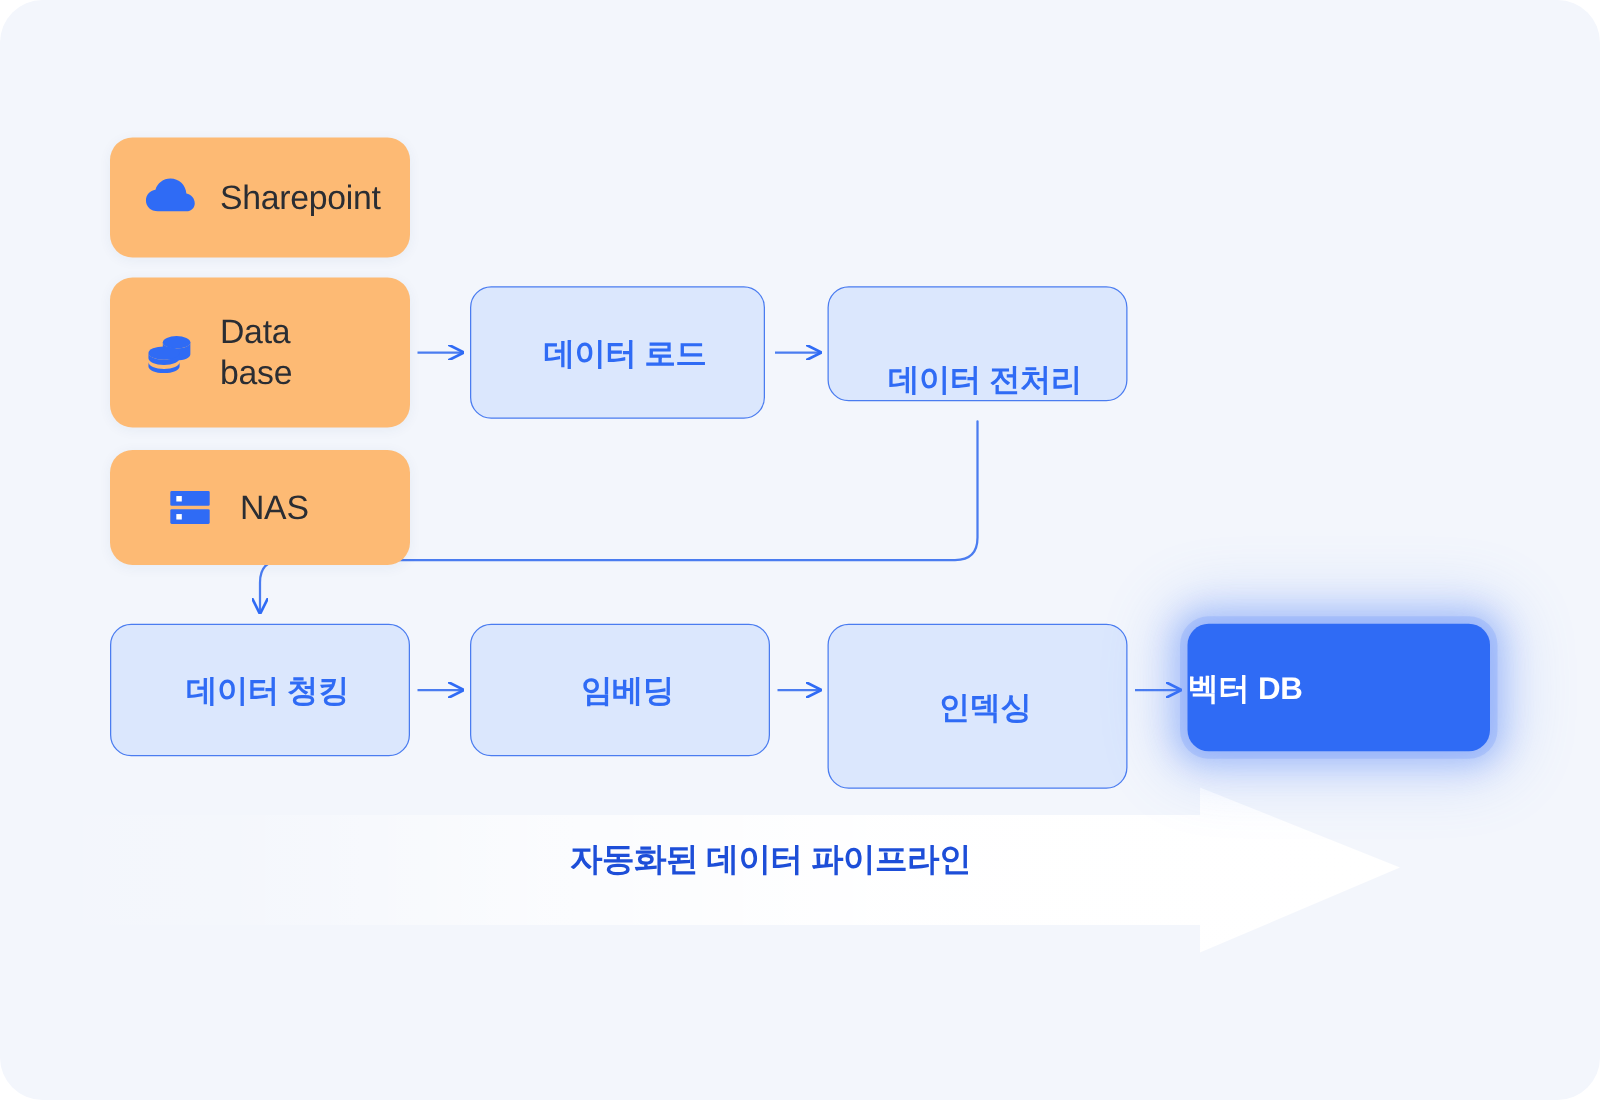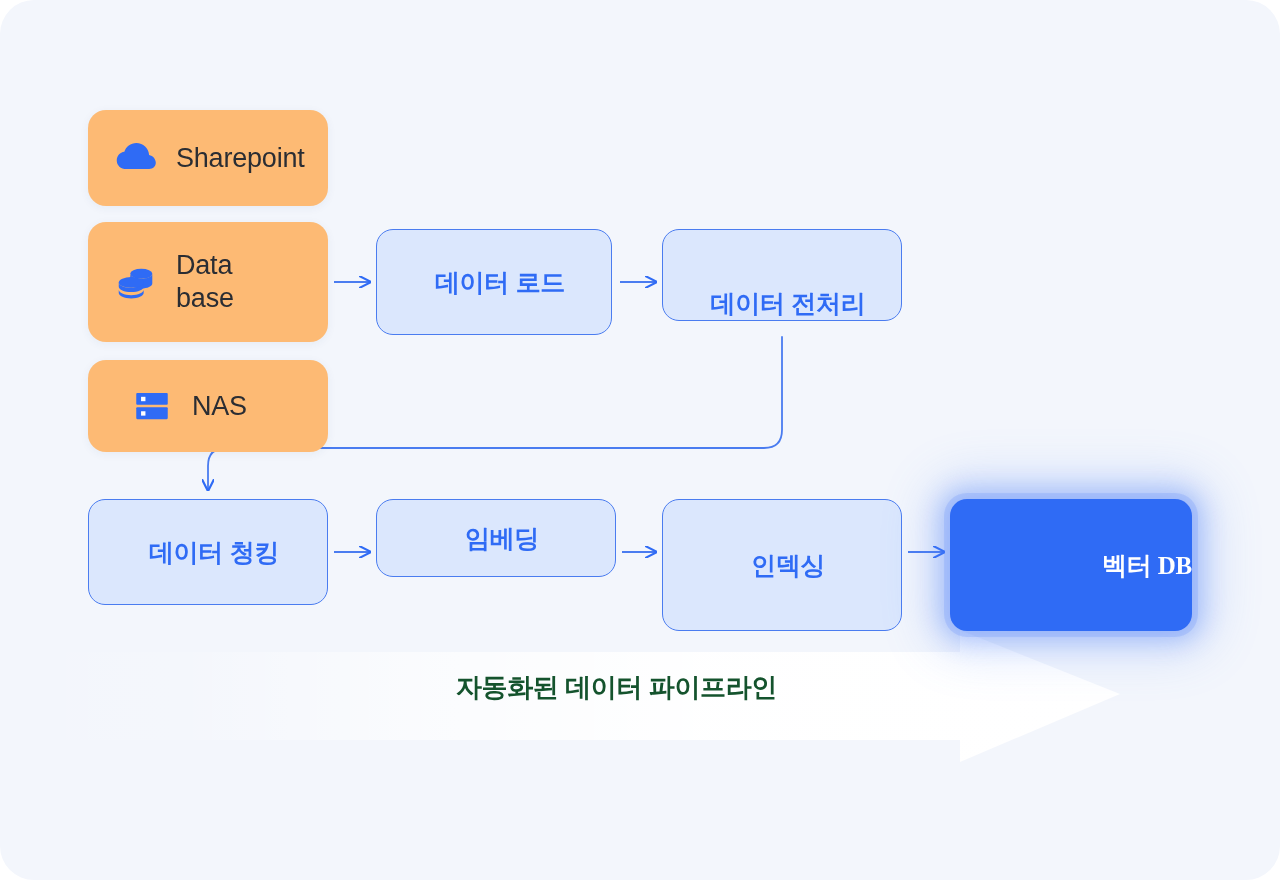--- a/index.html
+++ b/index.html
@@ -79,38 +79,37 @@
     font-size: 25px;
     font-weight: bold;
     color: #2f6bf5;
     letter-spacing: -0.3px;
     margin-left: 12px;
   }
 
   #proc-load    { left: 376px; top: 229px; width: 236px; height: 106px; }
   #proc-pre     { left: 662px; top: 229px; width: 240px; height: 92px; align-items: flex-end; }
   #proc-chunk   { left: 88px;  top: 499px; width: 240px; height: 106px; }
-  #proc-embed   { left: 376px; top: 499px; width: 240px; height: 78px; }
+  #proc-embed   { left: 376px; top: 499px; width: 240px; height: 106px; }
   #proc-index   { left: 662px; top: 499px; width: 240px; height: 132px; }
 
   
   #proc-vdb {
     position: absolute;
     left: 950px; top: 499px;
-    width: 242px; height: 132px;
+    width: 242px; height: 102px;
     background: #2f6bf5;
     border-radius: 17px;
     display: flex;
     align-items: center;
-    justify-content: flex-end;
+    justify-content: flex-start;
     box-shadow:
       0 0 0 6px rgba(80, 130, 250, 0.18),
       0 0 22px 12px rgba(70, 120, 250, 0.30),
       0 0 48px 22px rgba(90, 140, 250, 0.22);
-    font-family: Liberation Serif, serif;
   }
   #proc-vdb .ptext {
     font-size: 25px;
     font-weight: bold;
     color: #ffffff;
     letter-spacing: -0.2px;
   }
 
   
   #wires {
@@ -127,21 +126,21 @@
     width: 1160px;
     height: 160px;
     pointer-events: none;
   }
   #banner-label {
     position: absolute;
     left: 456px;
     top: 670px;
     font-size: 26px;
     font-weight: bold;
-    color: #14532d;
+    color: #1d4ed8;
     letter-spacing: -0.4px;
     white-space: nowrap;
   }
 </style>
 </head>
 <body>
 
 <div id="stage">
   <div class="panel">
 

